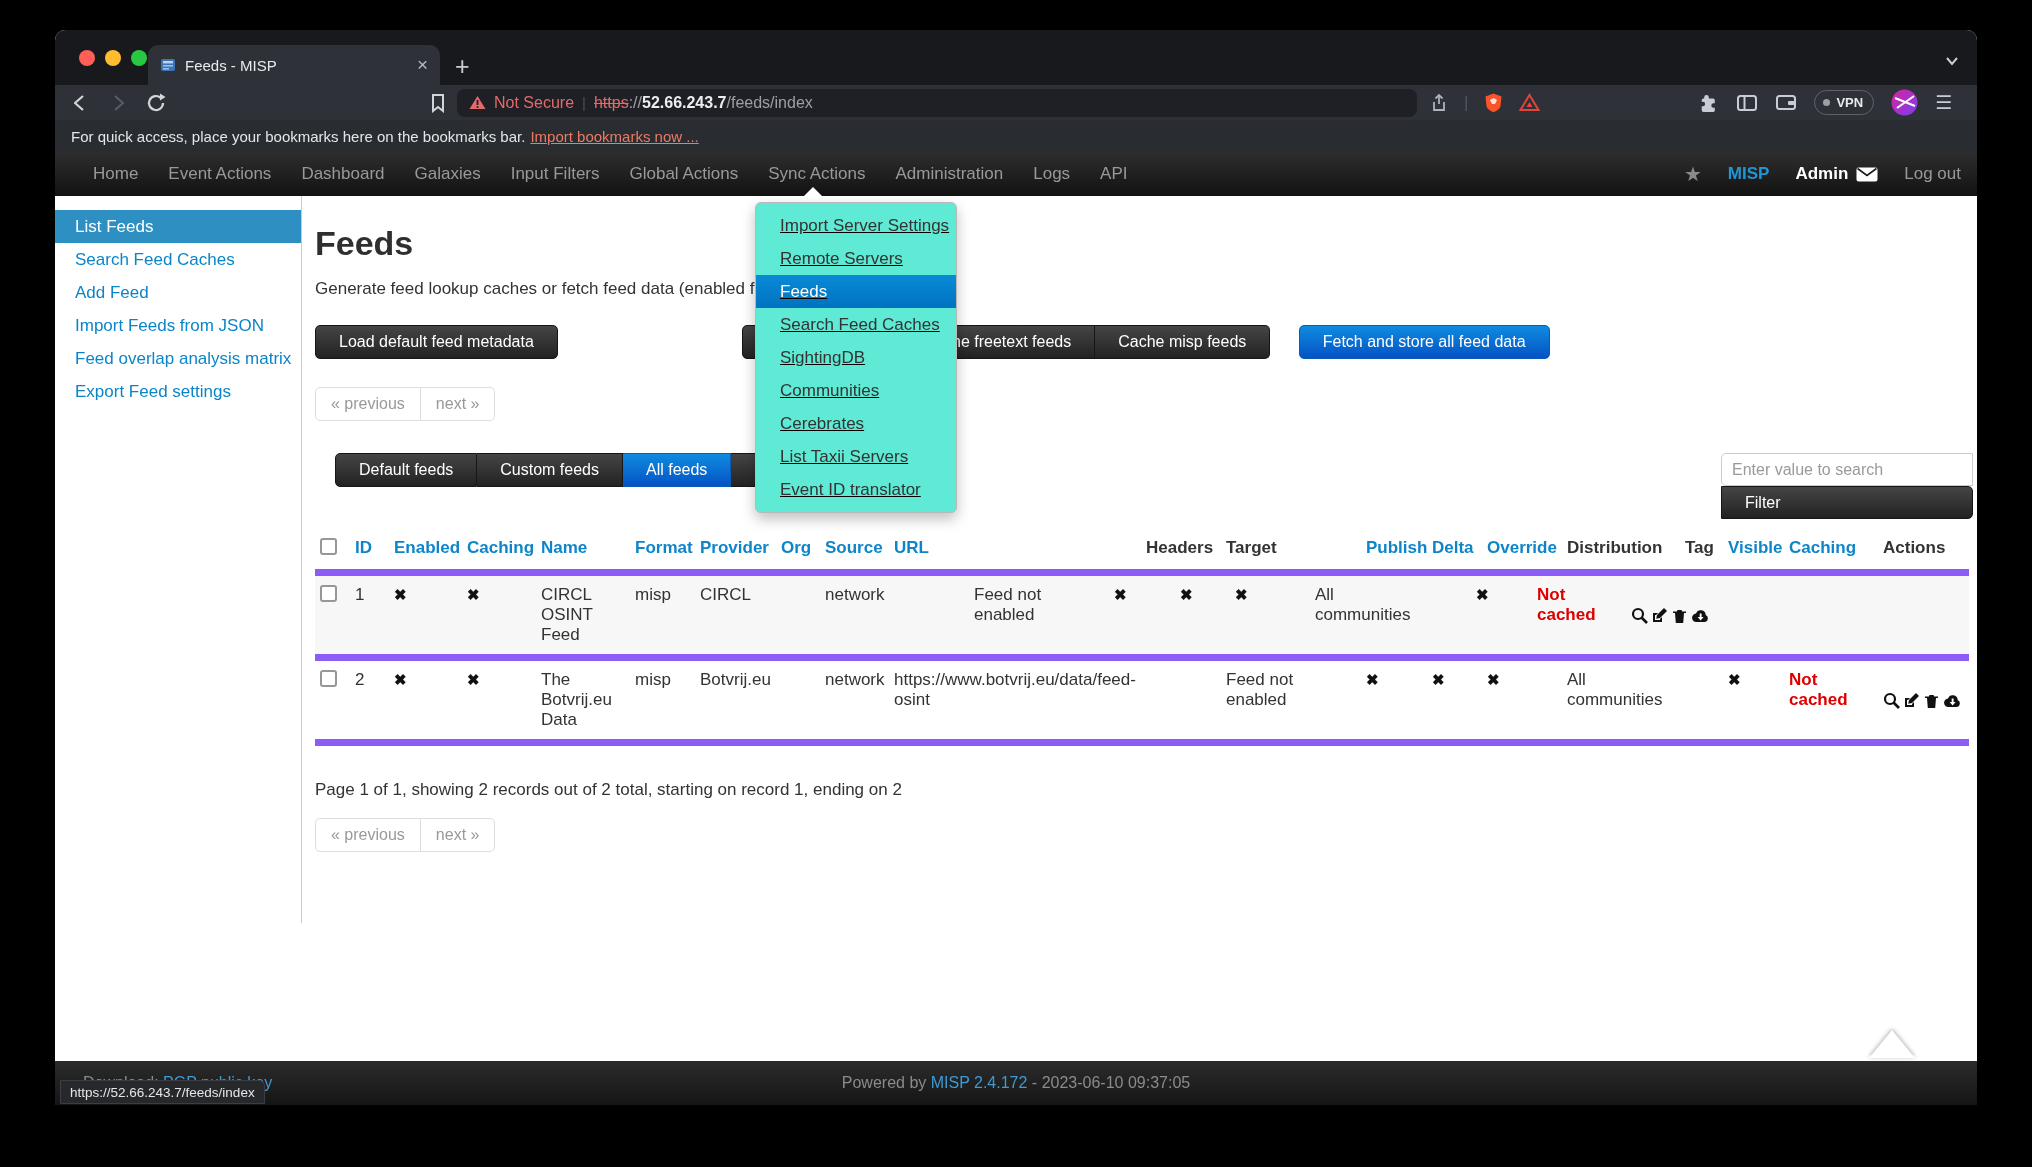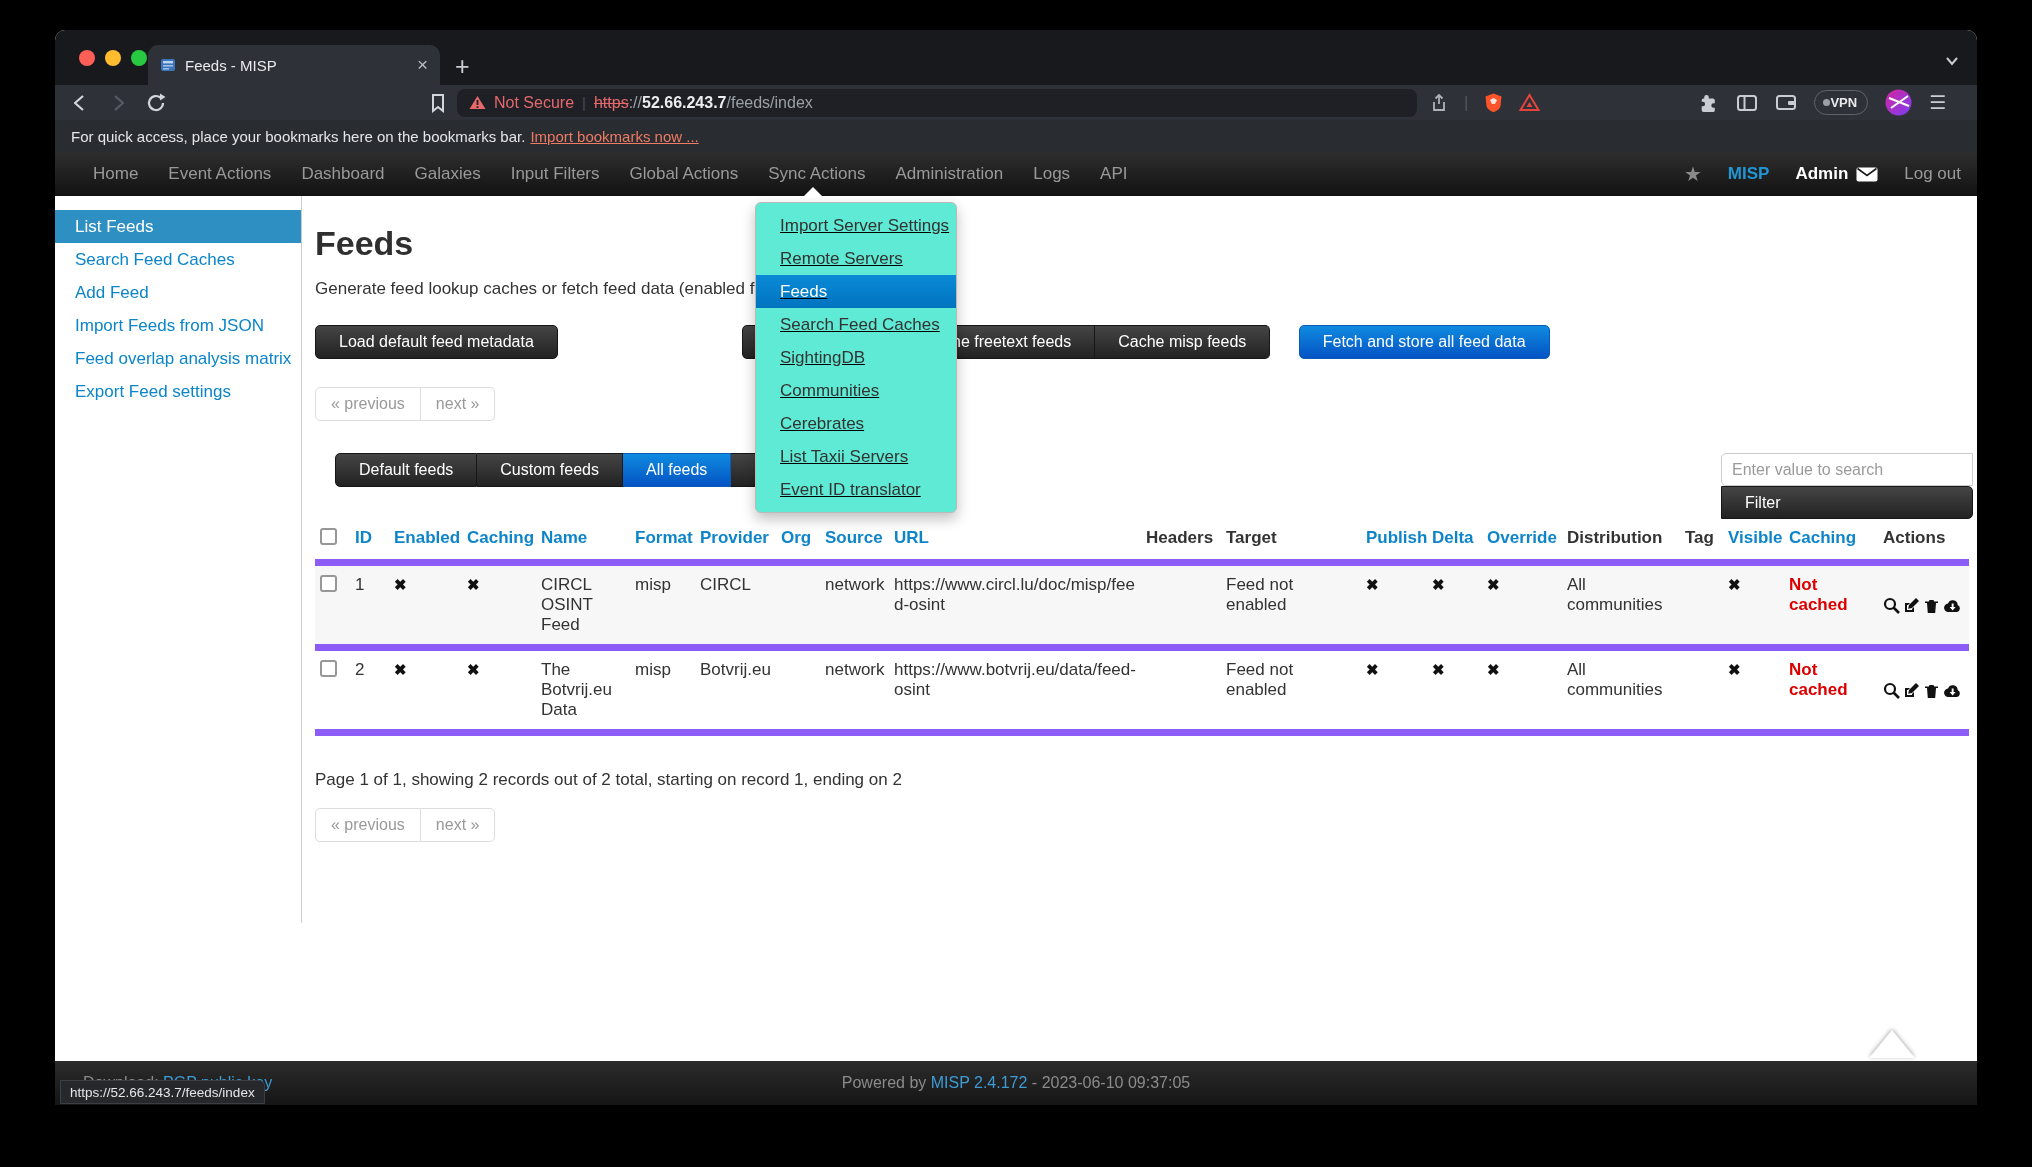--- a/index.html
+++ b/index.html
@@ -25,21 +25,21 @@
              display: flex; align-items: center; padding: 0 12px; gap: 8px; font-size: 16px; }
   .notsecure { color: #e5696b; }
   .pillsep { color: #4a4d52; font-size: 15px; }
   .u-scheme { color: #e5696b; text-decoration: line-through; }
   .u-sep { color: #9aa0a6; } .u-host { color: #ededef; font-weight: bold; } .u-path { color: #9aa0a6; }
   .bm-flag { margin-left: 262px; }
   .rt-icons { display: flex; align-items: center; gap: 15px; margin-left: 12px; }
   .rt-group2 { display: flex; align-items: center; gap: 17px; margin-left: 158px; }
   .vsep { color: #53565c; font-size: 17px; }
   .vpn-pill { border: 1px solid #5f6368; border-radius: 13px; height: 25px; padding: 0 10px 0 8px;
-              display: flex; align-items: center; color: #e8eaed; font-size: 13px; font-weight: bold; }
+              display: flex; align-items: center; gap: 6px; color: #e8eaed; font-size: 13px; font-weight: bold; }
   .vpn-dot { width: 7px; height: 7px; border-radius: 50%; background: #9aa0a6; }
   .hamb { color: #c9cdd3; font-size: 19px; }
   .bookmarksbar { height: 32px; background: #292c31; display: flex; align-items: center; padding: 0 16px;
                   font-size: 15px; color: #e4e6e9; gap: 5px; }
   .bm-link { color: #ee7b64; text-decoration: underline; }
 
   
   .misp-nav { height: 44px; background: linear-gradient(#2e2e2e, #121212); display: flex; align-items: center;
               padding: 0 16px 0 38px; font-size: 17px; }
   .nav-item { color: #999; margin-right: 30px; }
@@ -65,21 +65,21 @@
   .btn-group .btn { border-radius: 0; border-left-width: 0; }
   .btn-group .btn:first-child { border-radius: 5px 0 0 5px; border-left-width: 1px; }
   .btn-group .btn:last-child { border-radius: 0 5px 5px 0; }
   .actions-row { margin-bottom: 28px; }
   .grp-cache { margin-left: 180px; }
   .fetch-btn { margin-left: 24px; }
   .pager { display: inline-flex; margin-bottom: 32px; }
   .pager .pbtn { font-size: 16px; color: #999; background: #fff; border: 1px solid #ddd; padding: 7px 15px; }
   .pager .pbtn:first-child { border-radius: 5px 0 0 5px; }
   .pager .pbtn:last-child { border-radius: 0 5px 5px 0; border-left: none; }
-  .tabs-row { display: flex; justify-content: space-between; align-items: flex-start; }
+  .tabs-row { display: flex; justify-content: space-between; align-items: flex-start; margin-bottom: 10px; }
   .tabs-grp { margin-left: 20px; }
   .filter-grp { display: flex; flex-direction: column; }
   .filter-input { width: 252px; height: 33px; border: 1px solid #ccc; border-radius: 5px 0 0 5px;
                   padding: 0 10px; font-size: 16px; color: #555; font-family: "Liberation Sans", sans-serif; }
   .filter-input::placeholder { color: #9a9a9a; }
   .filter-btn { border-radius: 0 5px 5px 0; height: 33px; }
 
   
   .tbl { width: 1654px; font-size: 17px; }
   .trow { display: flex; border-bottom: 7px solid #8b5cf6; }
@@ -356,21 +356,20 @@
         <div class="trow stripe">
           <span class="cell c0"><span class="cb"></span></span>
           <span class="cell c1">1</span>
           <span class="cell c2"><span class="cross">✖</span></span>
           <span class="cell c3"><span class="cross">✖</span></span>
           <span class="cell c4">CIRCL OSINT Feed</span>
           <span class="cell c5">misp</span>
           <span class="cell c6">CIRCL</span>
           <span class="cell c7"></span>
           <span class="cell c8">network</span>
-          <span class="cell c9">https://www.circl.lu/doc/misp/feed-osint</span>
           <span class="cell c10"></span>
           <span class="cell c11">Feed not enabled</span>
           <span class="cell c12"><span class="cross">✖</span></span>
           <span class="cell c13"><span class="cross">✖</span></span>
           <span class="cell c14"><span class="cross">✖</span></span>
           <span class="cell c15">All communities</span>
           <span class="cell c16"></span>
           <span class="cell c17"><span class="cross">✖</span></span>
           <span class="cell c18 notcached">Not cached</span>
           <span class="cell c19 act-icons">

